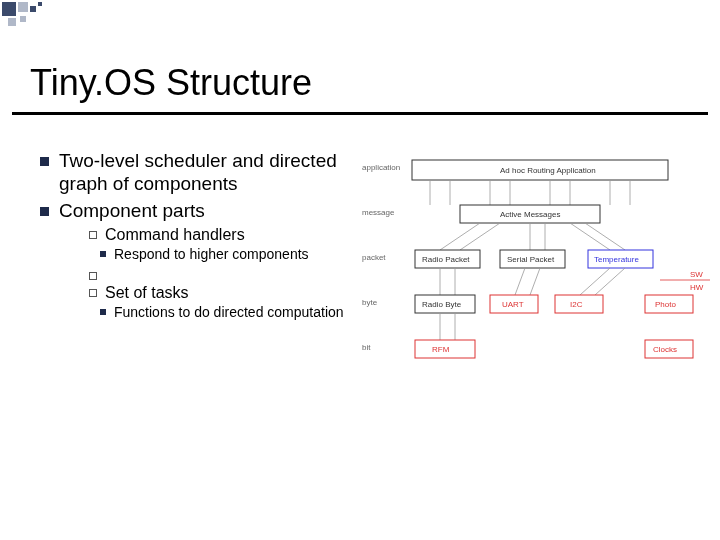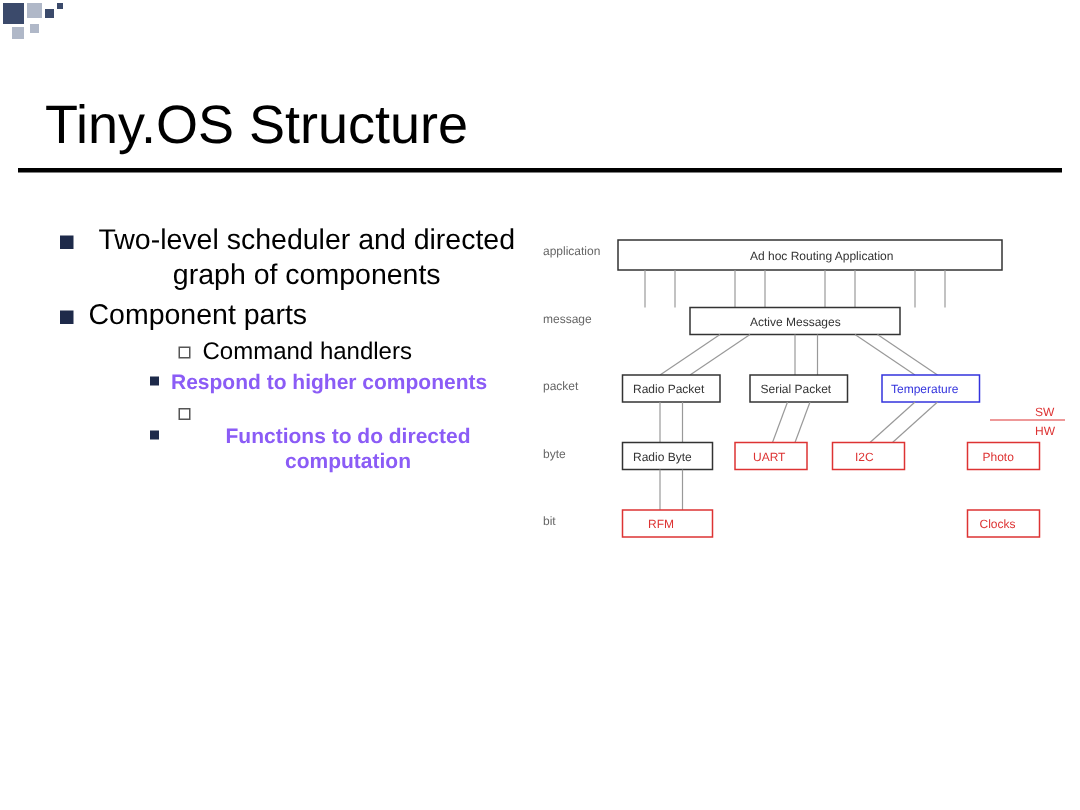--- a/index.html
+++ b/index.html
@@ -2,30 +2,30 @@
 <html><head>
 <meta charset="utf-8">
 <style>
   * { margin: 0; padding: 0; box-sizing: border-box; }
   body { width: 720px; height: 540px; font-family: Arial, sans-serif; background: #fff; position: relative; overflow: hidden; }
   .corner-deco { position: absolute; top: 0; left: 0; width: 100px; height: 40px; }
   .corner-deco .sq { position: absolute; background: #3b4a6b; }
   .corner-deco .sq.light { background: #b0b8c8; }
   .title { position: absolute; left: 30px; top: 62px; font-size: 36px; color: #000; text-align: right; }
   .underline { position: absolute; left: 12px; top: 112px; width: 696px; height: 3px; background: #000; }
-  .content { position: absolute; left: 40px; top: 150px; width: 310px; text-align: center; }
+  .content { position: absolute; left: 40px; top: 150px; width: 310px; }
   .bullet-n { display: flex; align-items: flex-start; margin-bottom: 4px; }
   .bullet-n .mark { width: 9px; height: 9px; background: #1e2a4a; margin-top: 7px; margin-right: 10px; flex-shrink: 0; }
   .bullet-n .text { font-size: 19px; line-height: 1.2; color: #000; }
-  .sub1 { margin-left: 48px; display: flex; align-items: flex-start; margin-bottom: 2px; margin-top: 4px; padding-left: 31px; }
+  .sub1 { margin-left: 18px; display: flex; align-items: flex-start; margin-bottom: 2px; margin-top: 4px; padding-left: 31px; }
   .sub1 .mark { width: 8px; height: 8px; border: 1px solid #555; margin-top: 5px; margin-right: 8px; flex-shrink: 0; background: #fff; }
   .sub1 .text { font-size: 16px; color: #000; }
   .sub2 { margin-left: 60px; display: flex; align-items: flex-start; margin-bottom: 4px; margin-top: 2px; }
   .sub2 .mark { width: 6px; height: 6px; background: #1e2a4a; margin-top: 5px; margin-right: 8px; flex-shrink: 0; }
-  .sub2 .text { font-size: 14px; color: #8b5cf6; line-height: 1.2; font-weight: bold; }
+  .sub2 .text { font-size: 14px; color: #000000; line-height: 1.2; }
   .diagram { position: absolute; left: 360px; top: 150px; width: 350px; height: 250px; }
   .diagram svg { width: 100%; height: 100%; }
 </style>
 </head>
 <body>
 
 <div class="corner-deco">
   <span class="sq" style="left:2px;top:2px;width:14px;height:14px"></span>
   <span class="sq light" style="left:18px;top:2px;width:10px;height:10px"></span>
   <span class="sq light" style="left:8px;top:18px;width:8px;height:8px"></span>
@@ -54,20 +54,24 @@
   <div class="sub2">
     <span class="mark"></span>
     <span class="text">Respond to higher components</span>
   </div>
 
   <div class="sub1">
     <span class="mark"></span>
   </div>
 
 
+  <div class="sub1">
+    <span class="mark"></span>
+    <span class="text">Set of tasks</span>
+  </div>
   <div class="sub2">
     <span class="mark"></span>
     <span class="text">Functions to do directed computation</span>
   </div>
 </div>
 
 <div class="diagram">
 <svg viewBox="0 0 350 250">
   <style>
     .bx { fill: #fff; stroke: #333; stroke-width: 1; }

